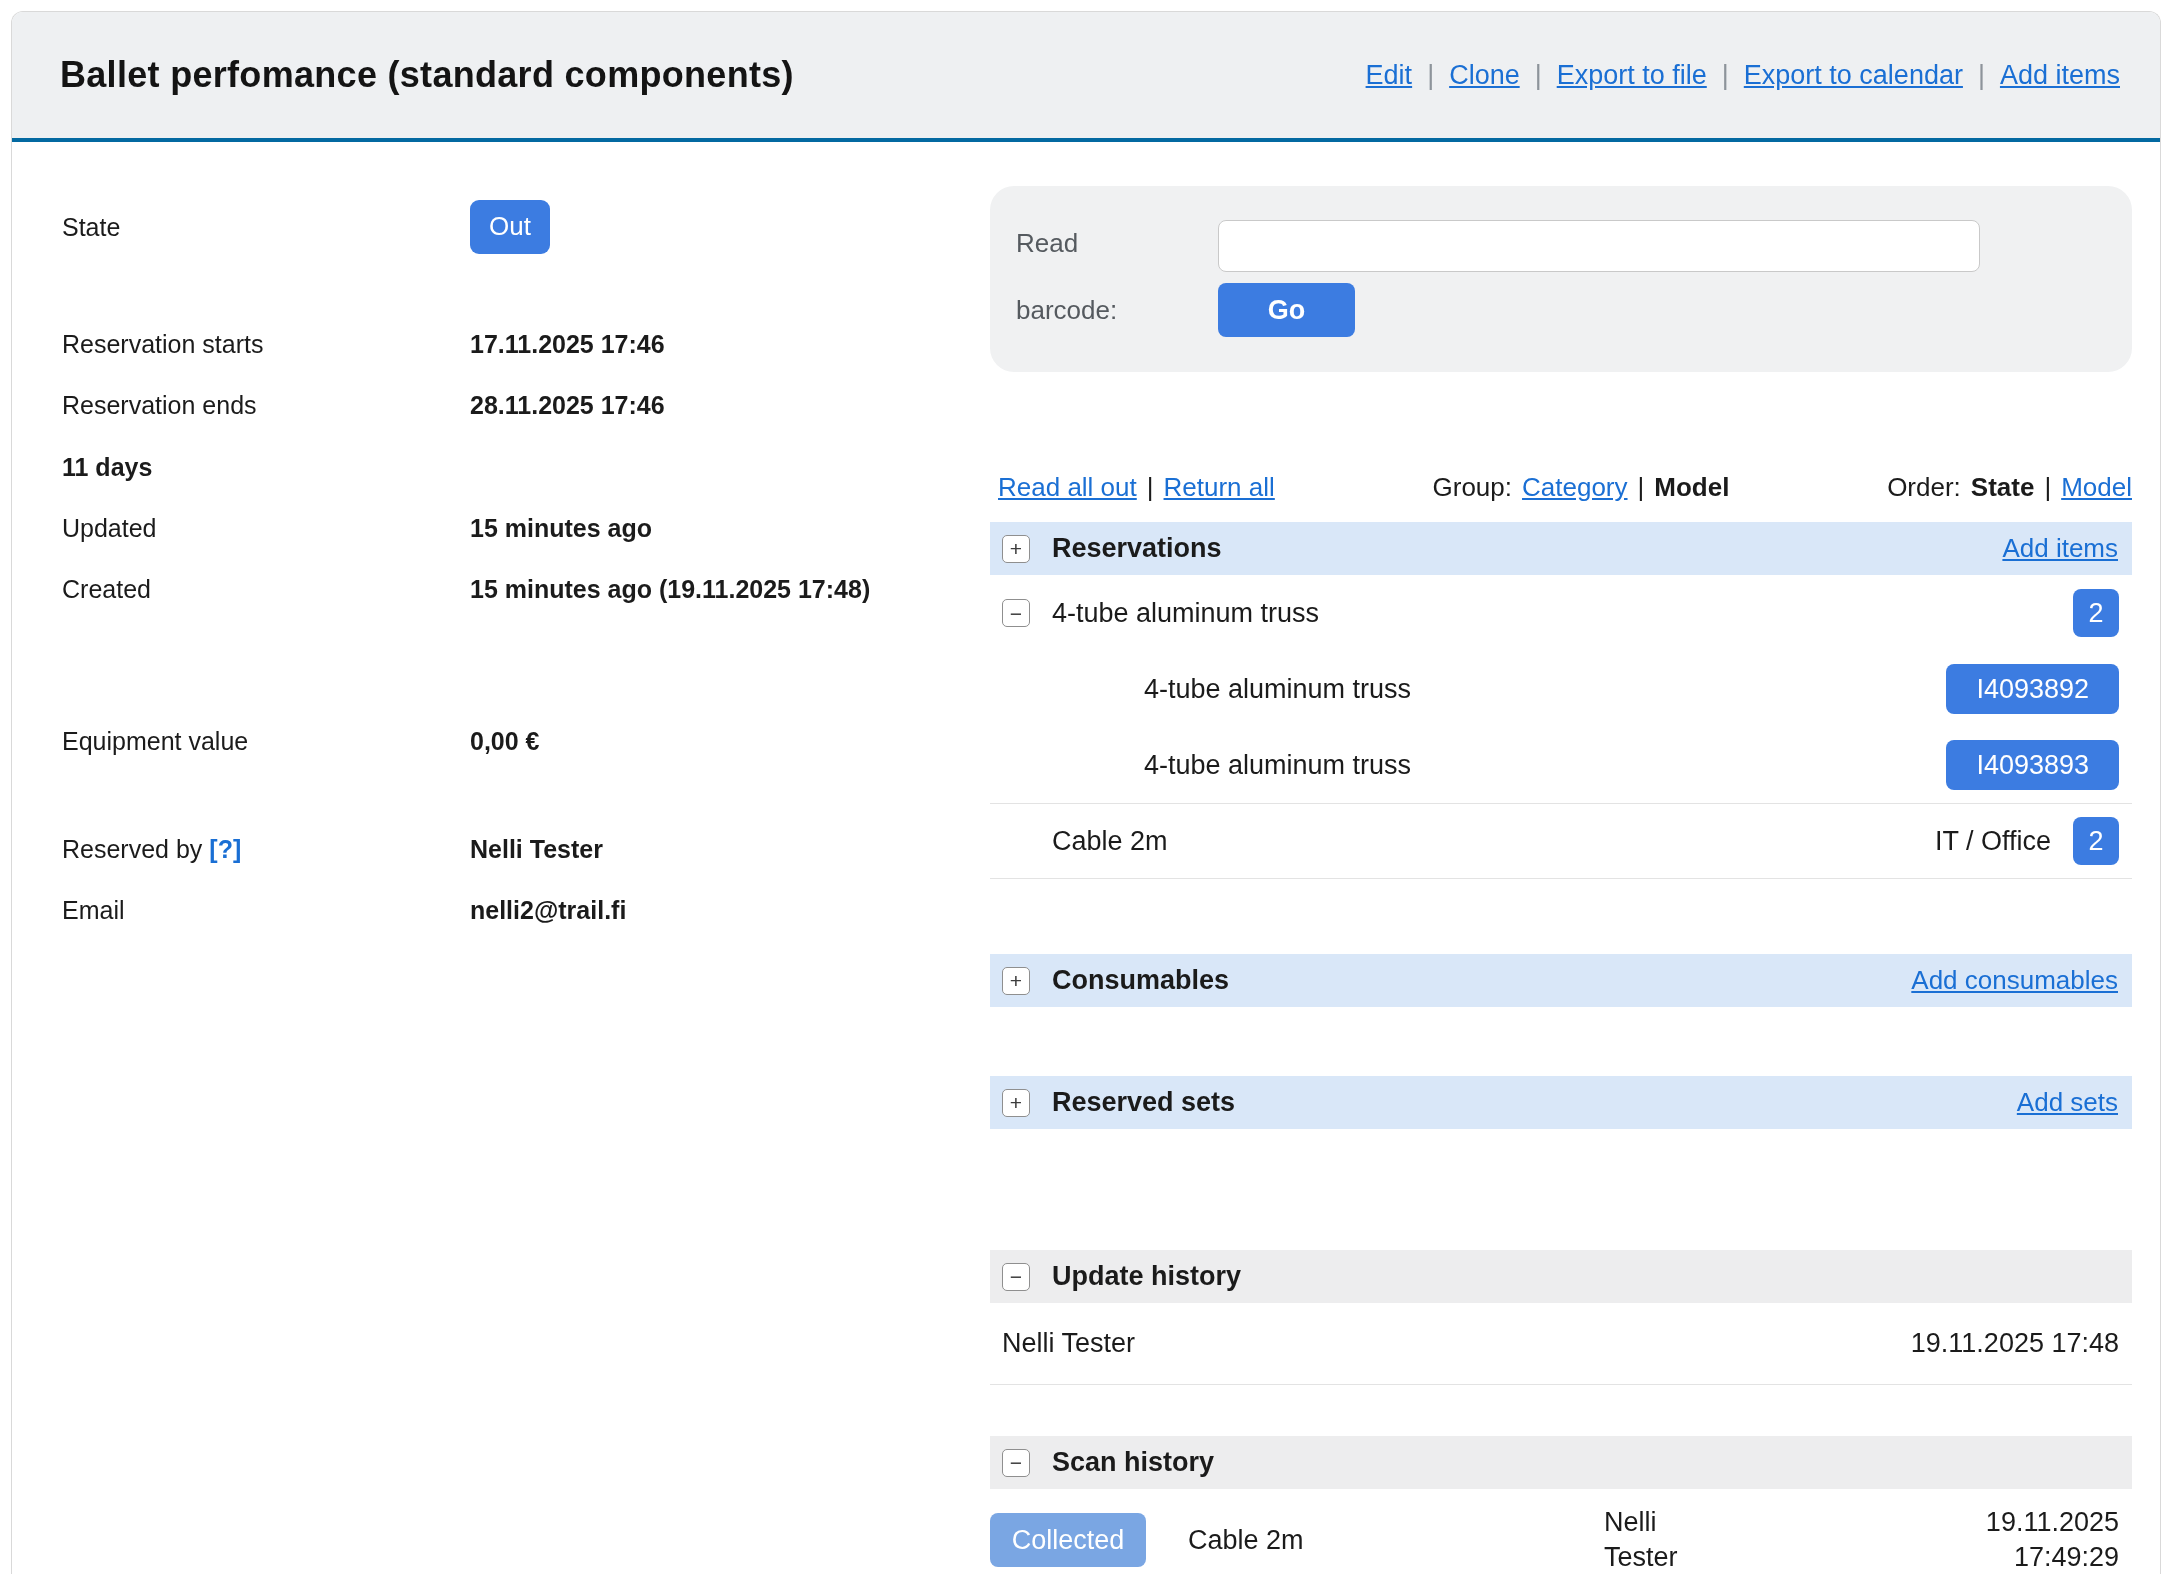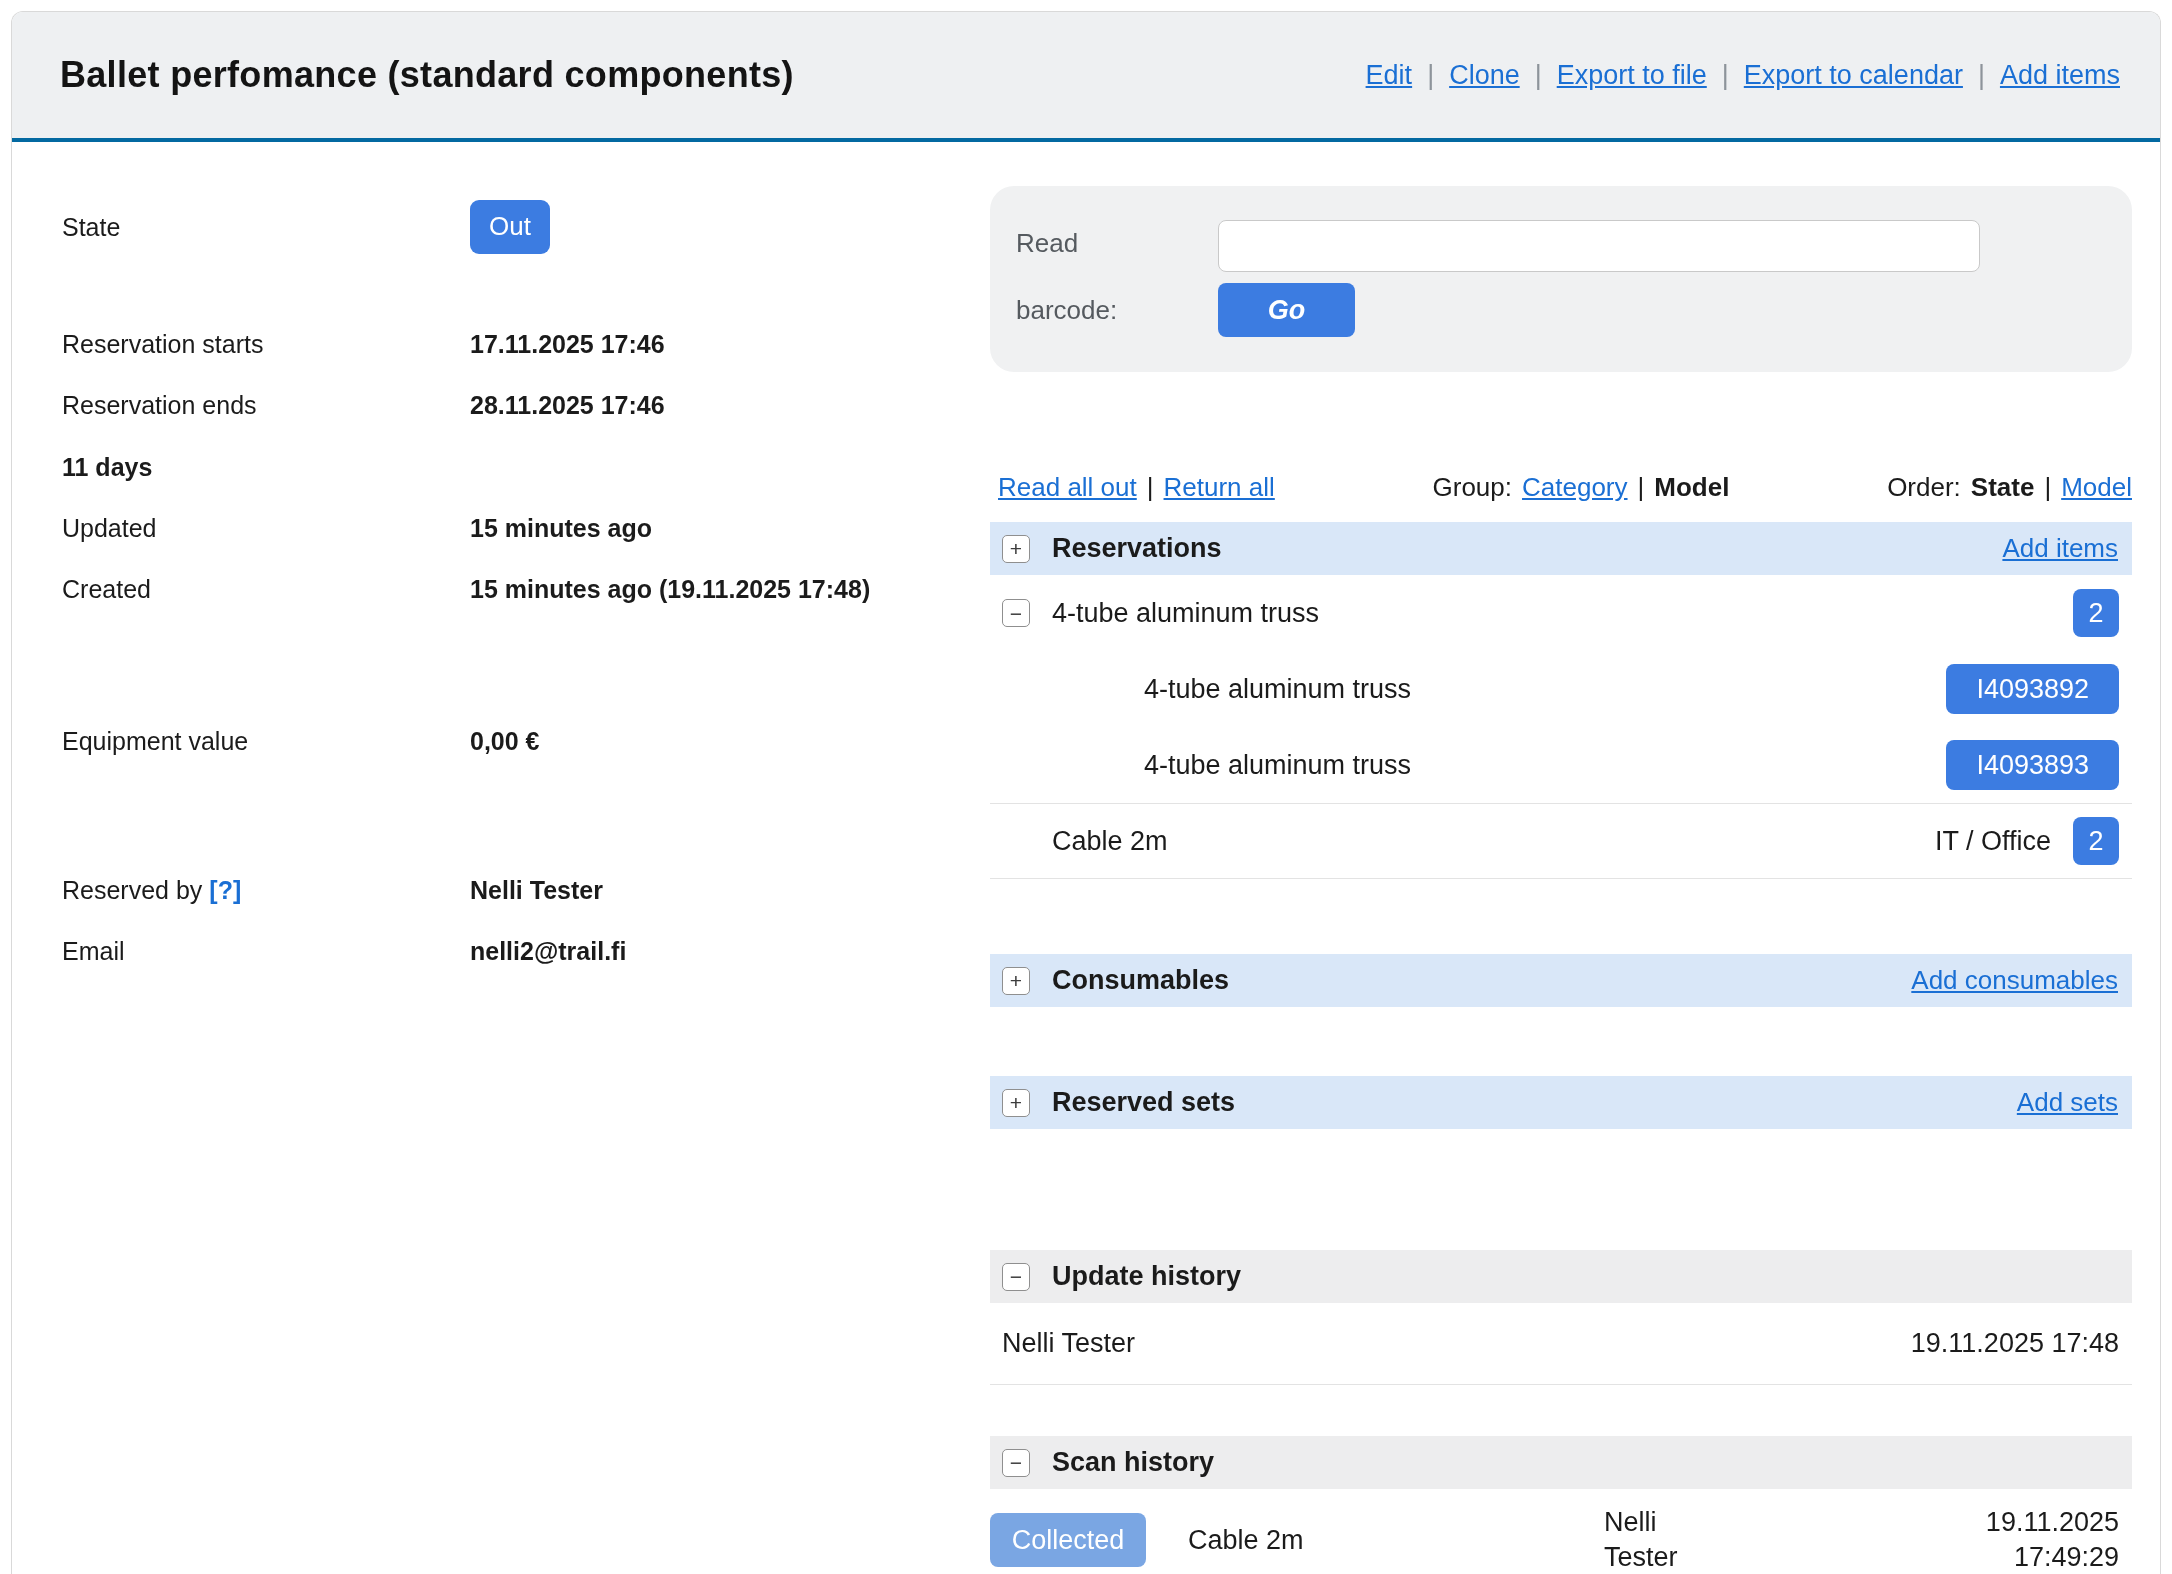--- a/index.html
+++ b/index.html
@@ -30,42 +30,42 @@
   .drow { display:flex; line-height:1.45; margin-bottom:25px; }
   .dlabel { width:408px; flex:none; color:#1b1b1b; }
   .dvalue { font-weight:700; max-width:430px; }
   .state-row { align-items:center; margin-bottom:72px; }
   .btn-badge {
     display:inline-flex; align-items:center; justify-content:center;
     background:var(--accent,#3c7ce1); color:#ffffff; height:54px; padding:0 19px;
     border-radius:9px; font-size:26px; font-weight:400; cursor:pointer;
   }
   .mt-equip { margin-top:116px; }
-  .mt-res { margin-top:112px; }
+  .mt-res { margin-top:71px; }
   .help { color:var(--link,#1a6fd4); font-weight:700; cursor:pointer; }
 
   
   .right { flex:1; padding-right:28px; font-size:27px; }
 
   .barcode-box {
     background:var(--box-bg,#f0f1f2); border-radius:24px; height:186px;
     display:flex; padding:34px 0 34px 26px;
   }
   .bc-label { width:202px; flex:none; color:#555a5f; font-size:26px;
     display:flex; flex-direction:column; justify-content:space-between; padding:8px 0 12px; }
   .bc-controls { display:flex; flex-direction:column; gap:11px; }
   .bc-input {
     width:762px; height:52px; border:1px solid #c9c9c9; border-radius:8px;
     background:#fff; font-size:26px; padding:0 16px;
     font-family:"Liberation Sans","DejaVu Sans",sans-serif;
   }
   .go-btn {
     width:137px; height:54px; border:none; border-radius:8px;
     background:var(--accent,#3c7ce1); color:#fff; font-size:27px; font-weight:700;
-    cursor:pointer; font-family:"Liberation Sans","DejaVu Sans",sans-serif;font-style:italic;
+    cursor:pointer; font-family:"Liberation Sans","DejaVu Sans",sans-serif;
   }
 
   .toolbar {
     display:flex; justify-content:space-between; align-items:center;
     margin:100px 0 19px 0; padding-left:8px; font-size:26px;
   }
   .tb-grp { display:flex; align-items:center; gap:10px; white-space:nowrap; }
   .b { font-weight:700; }
 
   .sec { }

